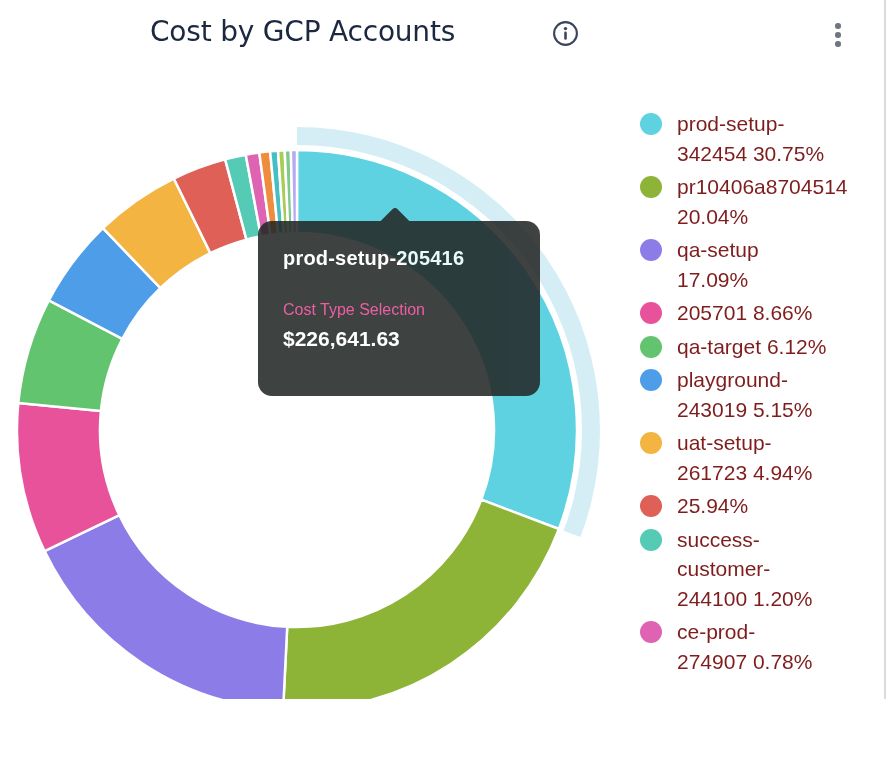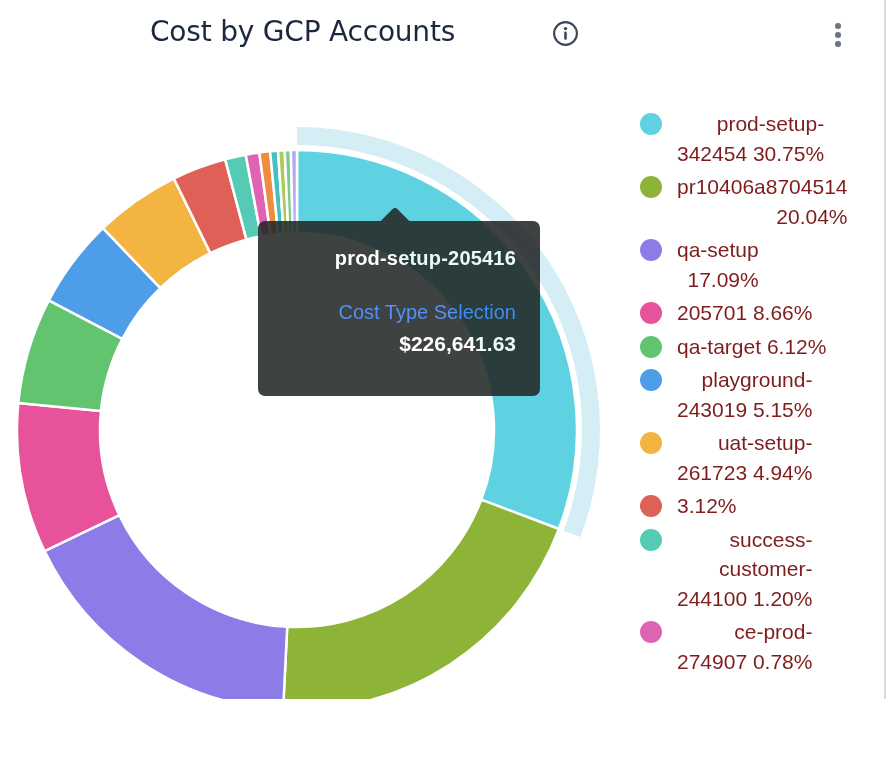--- a/index.html
+++ b/index.html
@@ -1,42 +1,41 @@
 <!DOCTYPE html>
 <html><head>
 <meta charset="utf-8">
 <style>
   html,body{margin:0;padding:0;background:#fff;}
   .card{
     position:relative;width:890px;height:699px;background:#ffffff;overflow:hidden;
     font-family:"Liberation Sans","DejaVu Sans",sans-serif;
-    text-align:right;
   }
   .right-border{position:absolute;left:884px;top:0;width:2px;height:776px;background:#d9dbde;}
   .page-title{
     position:absolute;left:150px;top:15px;margin:0;
     font-family:"DejaVu Sans","Liberation Sans",sans-serif;
     font-size:28px;font-weight:normal;letter-spacing:-0.2px;color:#1c2840;
   }
   .info-icon{position:absolute;left:552px;top:20px;cursor:pointer;}
   .kebab{position:absolute;left:835px;top:23px;width:6px;cursor:pointer;}
   .kebab .dot{width:5.5px;height:5.5px;border-radius:50%;background:#6e7682;margin-bottom:3.5px;}
   .chart-svg{position:absolute;left:0;top:0;}
   .chart-svg path{cursor:pointer;}
   .chart-svg path.halo{cursor:default;}
   .tooltip{
     position:absolute;left:258px;top:221px;width:282px;height:175px;box-sizing:border-box;
-    background:#242827;opacity:0.88;border-radius:7px;padding:26px 24px 12px 25px;color:#ffffff;z-index:5;
+    background:#242827;opacity:0.88;border-radius:14px;padding:26px 24px 12px 25px;color:#ffffff;z-index:5;
   }
   .tooltip .caret{
     position:absolute;top:-9px;left:124px;width:26px;height:26px;background:#242827;
     transform:rotate(45deg);border-radius:4px;z-index:-1;
   }
   .tt-title{font-size:20px;font-weight:bold;letter-spacing:0.2px;margin-bottom:31px;}
-  .tt-label{font-size:20px;color:#3b82f6;margin-bottom:8px;}
+  .tt-label{font-size:16px;color:#ec4899;margin-bottom:8px;}
   .tt-value{font-size:21px;font-weight:bold;}
   .legend{position:absolute;left:640px;top:109px;width:246px;height:607px;overflow:hidden;}
   .legend-item{display:flex;margin-bottom:4px;cursor:pointer;}
   .legend-dot{width:22px;height:22px;border-radius:50%;margin:4px 15px 0 0;flex:none;}
   .legend-text{font-size:21px;line-height:29.5px;color:#7f1d1d;}
   .pager{position:absolute;left:611px;top:721px;display:flex;align-items:center;}
   .tri{width:0;height:0;border-left:12px solid transparent;border-right:12px solid transparent;cursor:pointer;}
   .tri.up{border-bottom:19px solid #c7c9cb;}
   .tri.down{border-top:19px solid #84888b;}
   .page-label{font-size:21px;color:#1e2a3c;}
@@ -130,21 +129,21 @@
       <div class="legend-item">
         <span class="legend-dot" style="background: rgb(243, 180, 65);"></span>
         <div class="legend-text">
           <div>uat-setup-</div>
           <div>261723 4.94%</div>
         </div>
       </div>
       <div class="legend-item">
         <span class="legend-dot" style="background: rgb(222, 96, 87);"></span>
         <div class="legend-text">
-          <div>3.12%</div>
+          <div>25.94%</div>
         </div>
       </div>
       <div class="legend-item">
         <span class="legend-dot" style="background: rgb(85, 203, 181);"></span>
         <div class="legend-text">
           <div>success-</div>
           <div>customer-</div>
           <div>244100 1.20%</div>
         </div>
       </div>

